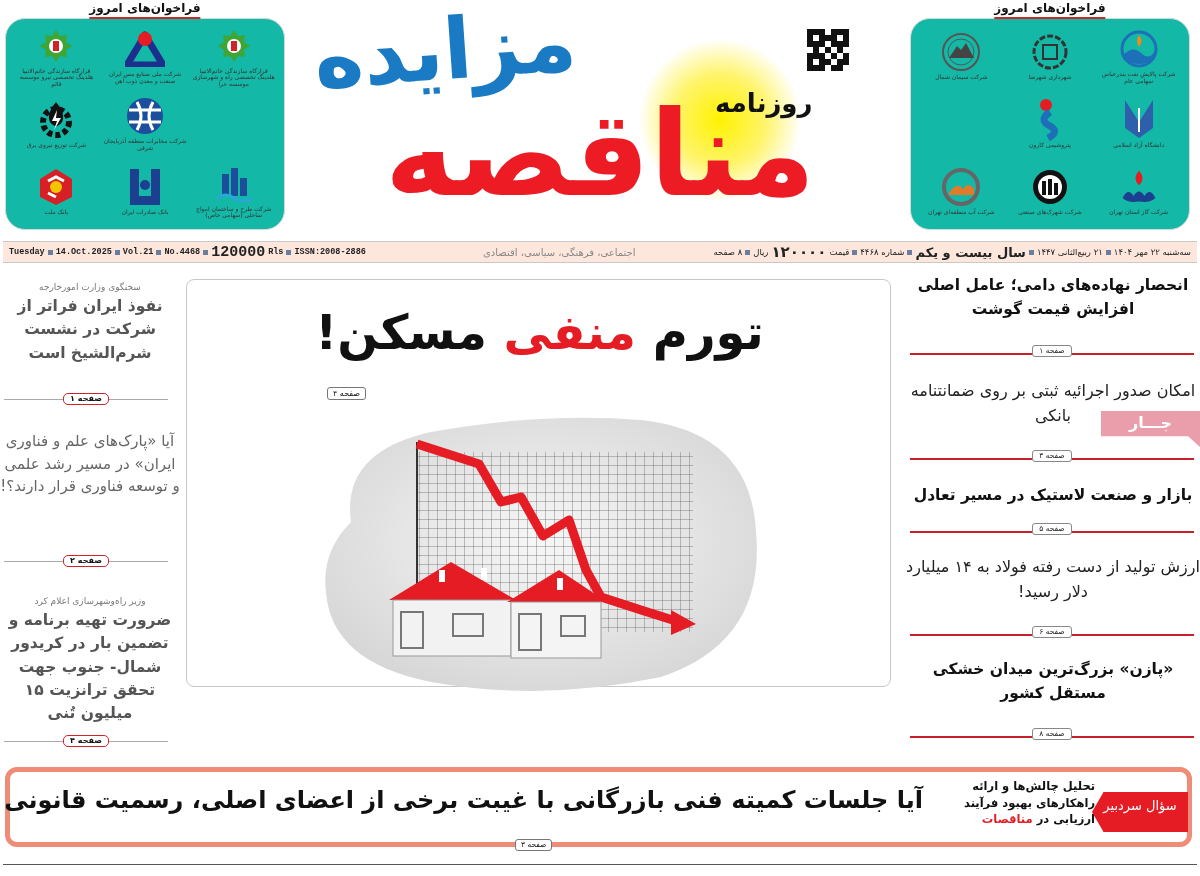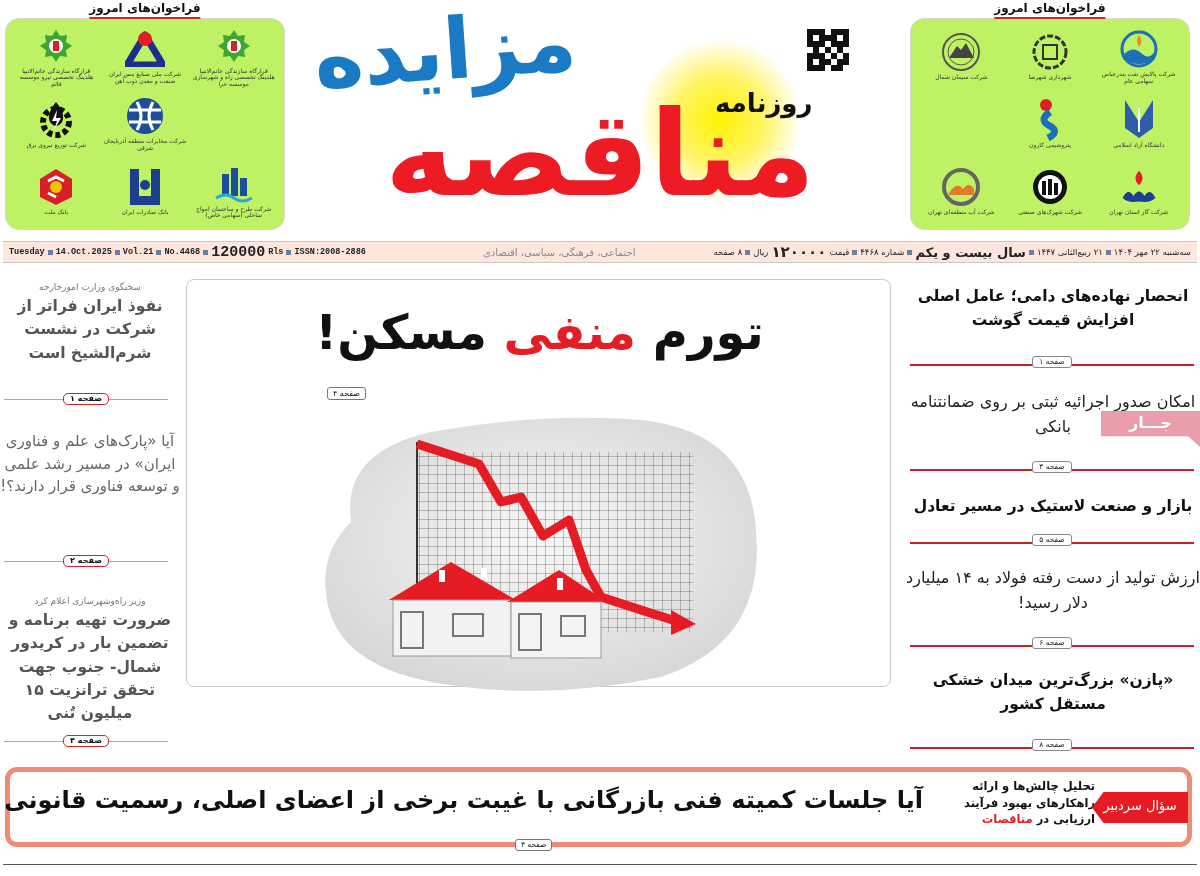--- a/index.html
+++ b/index.html
@@ -3,21 +3,21 @@
 <meta charset="utf-8">
 <style>
   * { box-sizing: border-box; margin: 0; padding: 0; }
   html, body { width: 1200px; height: 876px; background: #ffffff; overflow: hidden; }
   body { position: relative; font-family: "DejaVu Sans", sans-serif; color: #111; }
 
   
   .masthead { position: absolute; left: 0; top: 0; width: 1200px; height: 238px; }
   .callbox {
     position: absolute; top: 18px; width: 280px; height: 212px;
-    border: 1px solid #d8d8d8; border-radius: 14px; background: #bef264;
+    border: 1px solid #d8d8d8; border-radius: 20px; background: #14b8a6;
   }
   .callbox.left { left: 5px; }
   .callbox.right { left: 910px; }
   .callbox-title {
     position: absolute; top: -18px; left: 50%; transform: translateX(-50%);
     font-size: 12px; font-weight: bold; color: #111; white-space: nowrap;
     padding-bottom: 2px; border-bottom: 2px solid #d0232a; direction: rtl;
   }
   .logo-grid {
     position: absolute; left: 8px; top: 6px; right: 8px; bottom: 6px;
@@ -94,21 +94,21 @@
     font-size: 48px; font-weight: bold; color: #111; direction: rtl; line-height: 1;
   }
   .main-headline .hl { color: #e51c24; }
   .cbadge {
     position: absolute; left: 140px; top: 107px; border: 1px solid #777; border-radius: 3px;
     font-size: 8px; padding: 0 5px; line-height: 11px; background: #fff; direction: rtl;
   }
   .hero { position: absolute; left: 124px; top: 122px; width: 460px; height: 300px; }
 
   
-  .rightcol { position: absolute; left: 906px; top: 272px; width: 294px; height: 490px; direction: rtl; }
+  .rightcol { position: absolute; left: 906px; top: 261px; width: 294px; height: 490px; direction: rtl; }
   .rstory { position: absolute; left: 0; width: 294px; text-align: center; }
   .rhead { font-size: 15.5px; font-weight: bold; color: #111; line-height: 1.55; }
   .rhead.light { font-weight: normal; color: #222; font-size: 16px; }
   .redsep {
     position: absolute; left: 4px; width: 284px; height: 12px;
     display: flex; align-items: center; justify-content: center;
   }
   .redsep::before { content: ""; position: absolute; left: 0; right: 0; top: 8px; border-top: 2px solid #c8202a; }
   .rbadge {
     position: relative; background: #fff; border: 1px solid #888; border-radius: 3px;
@@ -128,21 +128,21 @@
   .banner-q {
     position: absolute; left: 8px; top: 14px; width: 905px; text-align: center;
     font-size: 24px; font-weight: bold; color: #111; direction: rtl; white-space: nowrap;
   }
   .banner-side {
     position: absolute; left: 925px; top: 6px; width: 160px; 
     font-size: 11.5px; font-weight: bold; color: #111; line-height: 1.45; direction: rtl;
   }
   .banner-side .hl { color: #e51c24; }
   .banner-tag {
-    position: absolute; left: 1082px; top: 20px; width: 96px; height: 31px;
+    position: absolute; left: 1082px; top: 20px; width: 96px; height: 40px;
     background: #e51c24; color: #fff; font-size: 13px; text-align: center; line-height: 28px;
     clip-path: polygon(12% 0,100% 0,100% 100%,12% 100%,0 50%); direction: rtl;
   }
   .bbadge {
     position: absolute; left: 515px; top: 839px; background: #fff; border: 1px solid #777; border-radius: 3px;
     font-size: 7.5px; padding: 0 5px; line-height: 10px; direction: rtl;
   }
   .bottom-rule { position: absolute; left: 3px; top: 864px; width: 1194px; border-top: 1px solid #555; }
 </style>
 </head>

